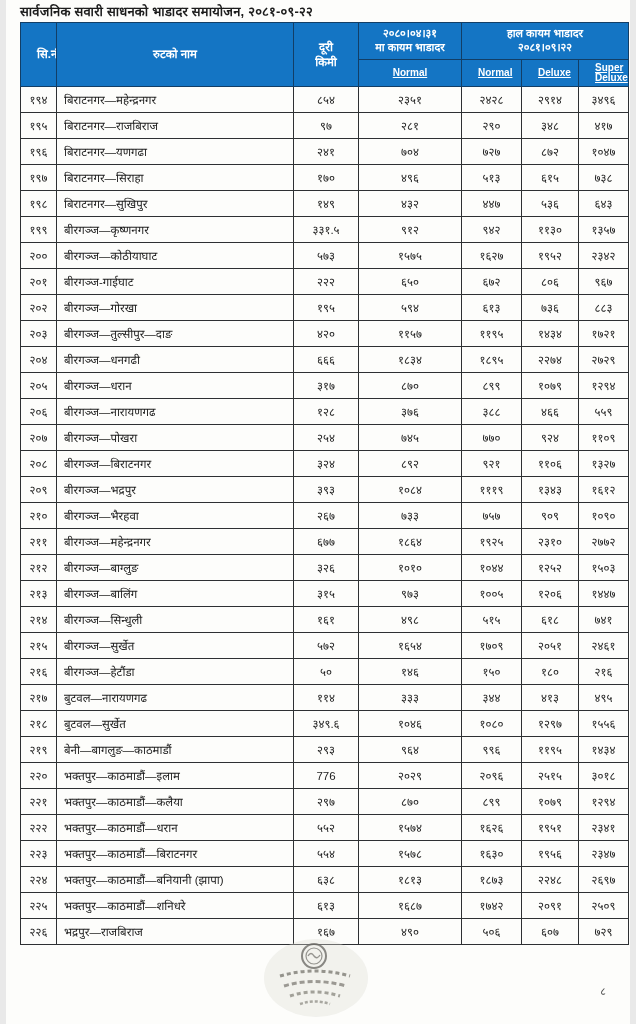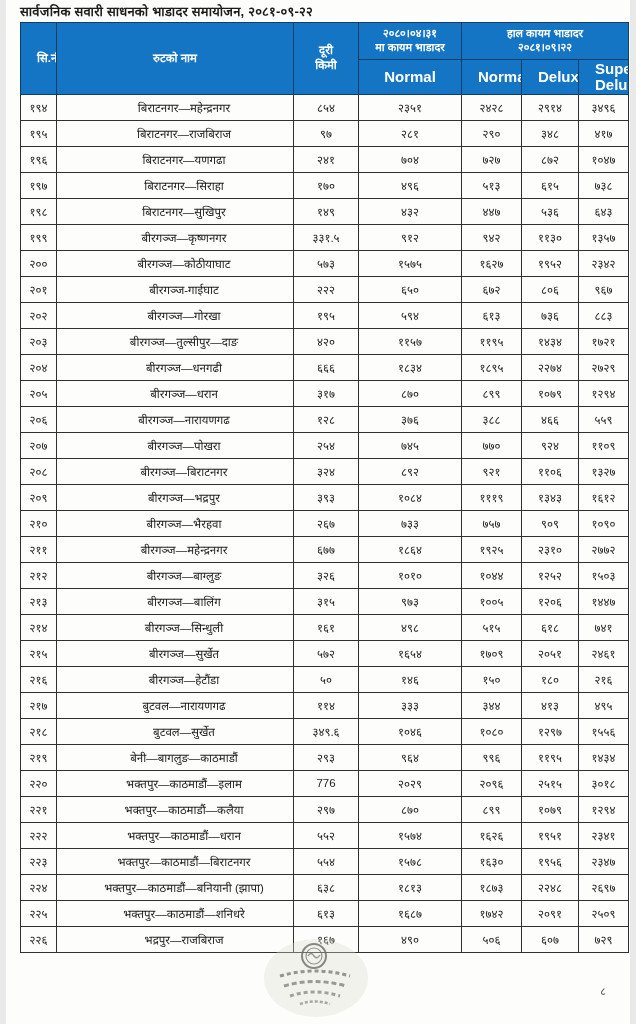--- a/index.html
+++ b/index.html
@@ -17,26 +17,26 @@
     position:absolute; left:14px; top:22px; width:608px;
     border-collapse:collapse; table-layout:fixed;
   }
   .fare-table th, .fare-table td { border:1px solid #2e3033; overflow:hidden; }
   .fare-table thead th {
     background:#1475c4; color:#ffffff; font-weight:bold;
     border-color:#123e66; padding:1px 16px; text-align:center; vertical-align:middle;
   }
   .head-main { font-size:11.5px; line-height:1.3; height:34px; }
   .head-two-line { font-size:11px; line-height:1.25; }
-  .head-sub { font-size:15px; line-height:1.05; height:24px; }
+  .head-sub { font-size:10px; line-height:1.05; height:24px;text-decoration:underline; }
   .fare-table tbody td {
     height:25px; font-size:11.5px; text-align:center;
     padding:0 2px; background:#fdfdfb;
   }
-  .fare-table tbody td.route { text-align:center; padding-left:20px; }
+  .fare-table tbody td.route { text-align:left; padding-left:7px; }
   .stamp {
     position:absolute; left:256px; top:938px; width:110px; height:82px;
   }
   .page-number {
     position:absolute; right:24px; top:983px;
     font-size:11px; color:#4d4d4d;
   }
 </style>
 </head>
 <body>

